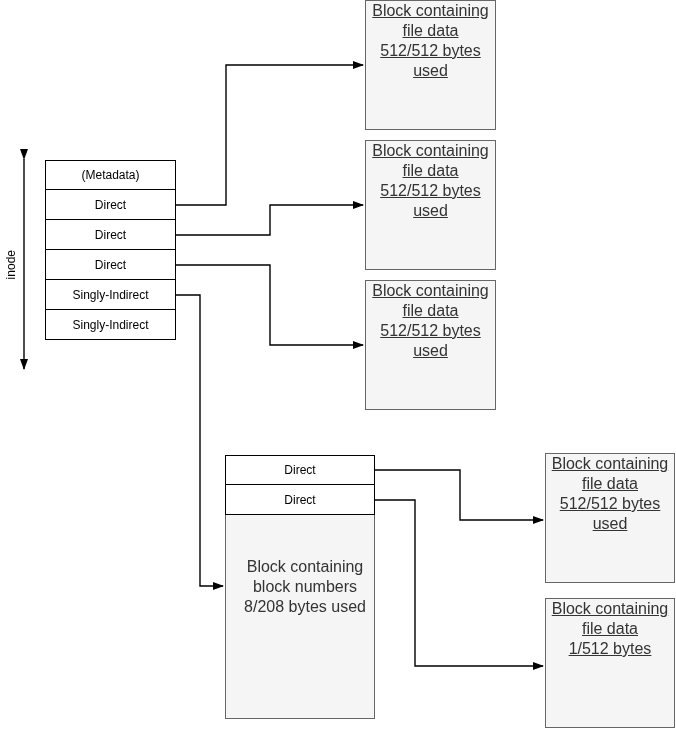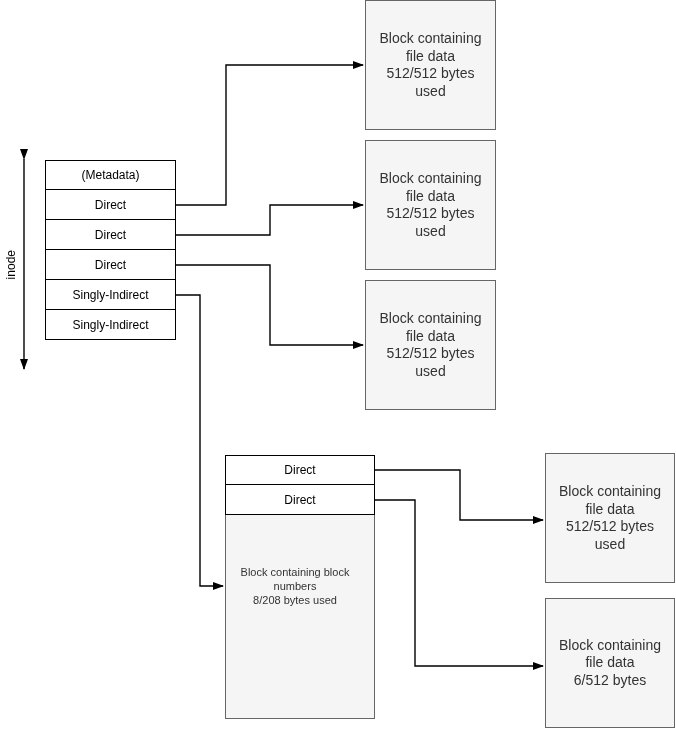--- a/index.html
+++ b/index.html
@@ -69,26 +69,27 @@
     justify-content: center;
     font-size: 12px;
     color: var(--table-text);
   }
   .inode-row:first-child { border-top: 1.5px solid var(--table-border); }
   .block {
     position: absolute;
     background: var(--block-fill);
     border: 1px solid var(--block-border);
     display: flex;
-    align-items: center;
+    align-items: flex-start;
     justify-content: center;
     text-align: center;
-    font-size: 14px;
+    font-size: 16px;
     line-height: 1.25;
     color: var(--block-text);
+    text-decoration: underline;
   }
   .block-label { max-width: 118px; }
   .block-label span { display: block; }
   #file-block-1 { left: 365px; top: 0;     width: 131px; height: 130px; }
   #file-block-2 { left: 365px; top: 140px; width: 131px; height: 130px; }
   #file-block-3 { left: 365px; top: 280px; width: 131px; height: 130px; }
   #file-block-4 { left: 545px; top: 453px; width: 130px; height: 130px; }
   #file-block-5 { left: 545px; top: 598px; width: 130px; height: 130px; }
   .indirect-structure {
     position: absolute;
@@ -113,23 +114,23 @@
     height: 204px;
     background: var(--block-fill);
     border: 1px solid var(--block-border);
     border-top: none;
   }
   .indirect-label {
     position: absolute;
     inset: 0;
     display: flex;
     align-items: center;
-    justify-content: flex-start;
+    justify-content: flex-end;
     text-align: center;
-    font-size: 11px;
+    font-size: 16px;
     line-height: 1.25;
     color: var(--block-text);
     pointer-events: none;
     border-radius: 27px;
   }
   .indirect-label .inner { max-width: 140px; }
   .indirect-label .inner span { display: block; }
 </style>
 </head>
 <body>
@@ -202,17 +203,17 @@
   <div class="block" id="file-block-4">
     <div class="block-label">
       <span>Block containing file data</span>
       <span>512/512 bytes used</span>
     </div>
   </div>
 
   <div class="block" id="file-block-5">
     <div class="block-label">
       <span>Block containing file data</span>
-      <span>6/512 bytes</span>
+      <span>1/512 bytes</span>
     </div>
   </div>
 
 </div>
 
 </body></html>

